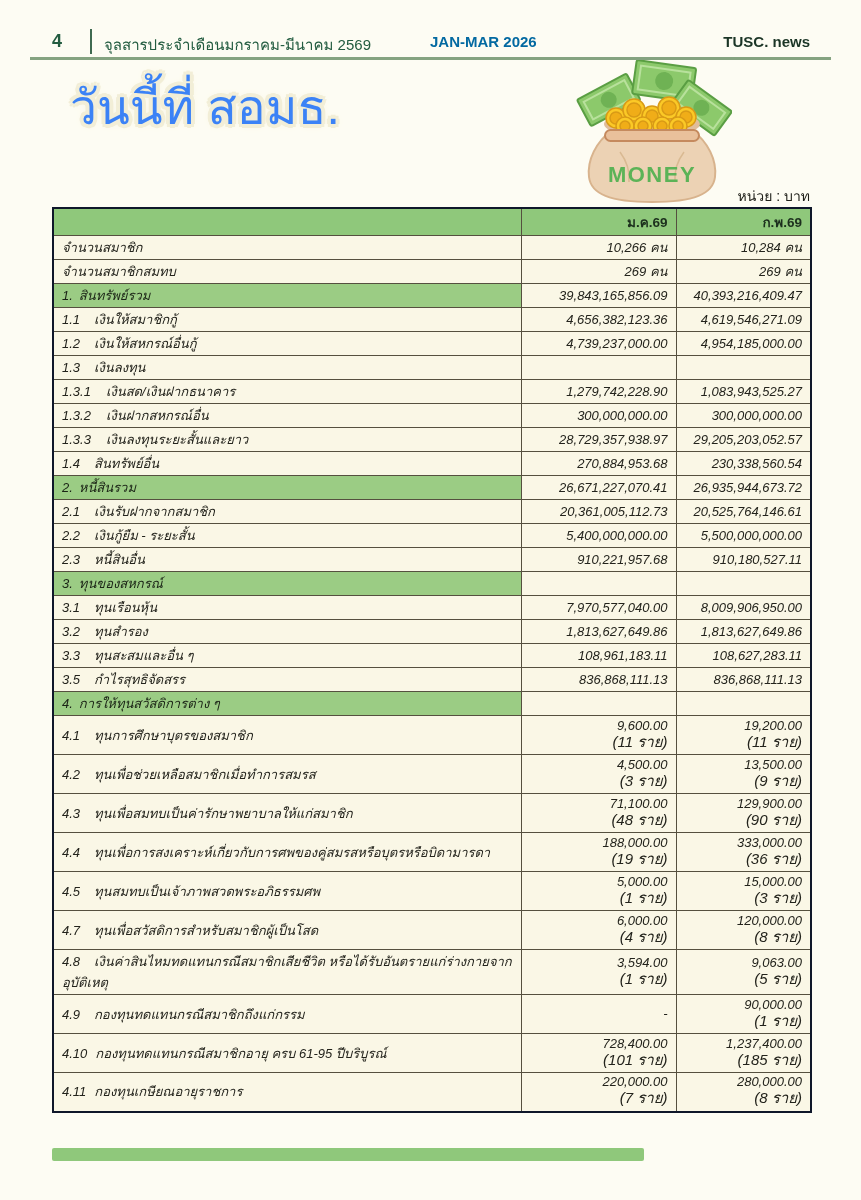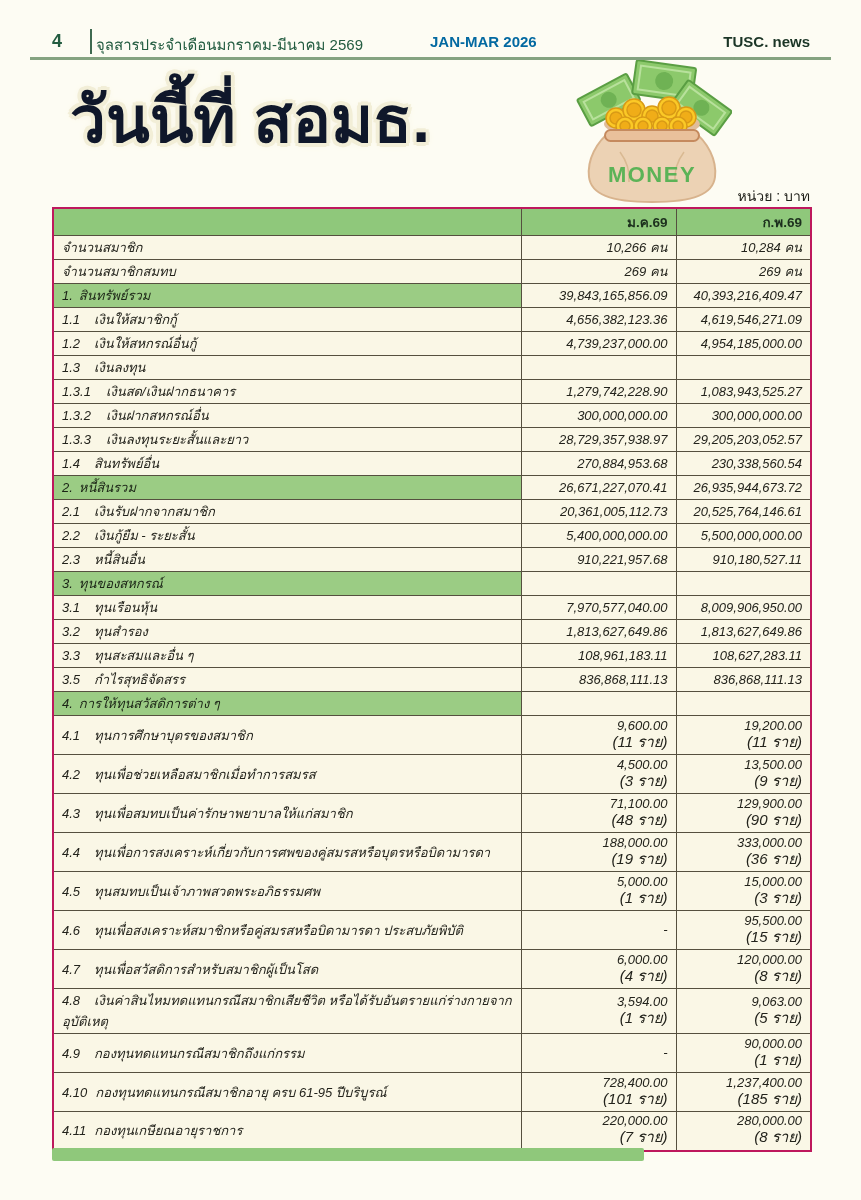--- a/index.html
+++ b/index.html
@@ -6,44 +6,44 @@
   .page{
     position:relative;width:861px;height:1200px;overflow:hidden;
     background:#fdfcf3;
     font-family:"Liberation Sans","DejaVu Sans",sans-serif;
     color:#23231c;
   }
   
   .masthead{position:absolute;left:0;top:0;width:100%;height:60px;}
   .page-num{position:absolute;left:52px;top:31px;font-size:18px;font-weight:bold;color:#235c40;}
   .mast-divider{position:absolute;left:90px;top:29px;width:2px;height:25px;background:#3f6a50;}
-  .issue{position:absolute;left:96px;top:33px;font-size:15px;color:#235c40;}
+  .issue{position:absolute;left:104px;top:33px;font-size:15px;color:#235c40;}
   .period{position:absolute;left:430px;top:33px;font-size:15px;font-weight:bold;color:#0369a1;}
   .brand{position:absolute;right:51px;top:33px;font-size:15px;font-weight:bold;color:#1b3526;}
   .mast-rule{position:absolute;left:30px;top:57px;width:801px;height:3px;background:#85a381;}
   
   .big-title{
     position:absolute;left:70px;top:72px;width:500px;
-    font-size:64px;line-height:1.5;font-weight:bold;color:#0f172a;
+    font-size:48px;line-height:1.5;font-weight:normal;color:#3b82f6;
     text-shadow:
       -4px 0 0 #f2eed7, 4px 0 0 #f2eed7, 0 -4px 0 #f2eed7, 0 4px 0 #f2eed7,
       -3px -3px 0 #f2eed7, 3px -3px 0 #f2eed7, -3px 3px 0 #f2eed7, 3px 3px 0 #f2eed7,
       0 0 10px #f2eed7;
     white-space:nowrap;
   }
   
   .money-art{position:absolute;left:572px;top:60px;width:160px;height:143px;}
   
   .unit-label{position:absolute;right:51px;top:185px;font-size:14px;color:#20201a;}
   
   table.fin{
     position:absolute;left:52px;top:207px;width:758px;
     border-collapse:collapse;table-layout:fixed;
     font-size:13px;color:#23231c;background:#5eead4;
-    border:2px solid #be185d;
+    border:2px solid #0f172a;
     padding-left:12px;
   }
   table.fin th,table.fin td{border:1px solid #55503f;padding:1px 8px;vertical-align:middle;}
   table.fin thead th{
     background:#8fc87b;height:24px;text-align:right;
     font-size:13.5px;font-weight:bold;color:#1c2f1d;
   }
   table.fin tbody tr{height:22px;font-style:italic;}
   table.fin tbody tr.tall{height:39px;}
   td.label{text-align:left;background:#faf7e6;}
@@ -292,59 +292,48 @@
           <td class="val">
             <div>5,000.00</div>
             <div class="note">(1 ราย)</div>
           </td>
           <td class="val">
             <div>15,000.00</div>
             <div class="note">(3 ราย)</div>
           </td>
         </tr>
         <tr class="tall">
-          <td class="label ind1"><span class="num">4.6</span><span>ทุนเพื่อสงเคราะห์สมาชิกหรือคู่สมรสหรือบิดามารดา ประสบภัยพิบัติ</span></td>
+          <td class="label ind1"><span class="num">4.7</span><span>ทุนเพื่อสวัสดิการสำหรับสมาชิกผู้เป็นโสด</span></td>
+          <td class="val">
+            <div>6,000.00</div>
+            <div class="note">(4 ราย)</div>
+          </td>
+          <td class="val">
+            <div>120,000.00</div>
+            <div class="note">(8 ราย)</div>
+          </td>
+        </tr>
+        <tr class="tall">
+          <td class="label ind1"><span class="num">4.8</span><span>เงินค่าสินไหมทดแทนกรณีสมาชิกเสียชีวิต หรือได้รับอันตรายแก่ร่างกายจากอุบัติเหตุ</span></td>
+          <td class="val">
+            <div>3,594.00</div>
+            <div class="note">(1 ราย)</div>
+          </td>
+          <td class="val">
+            <div>9,063.00</div>
+            <div class="note">(5 ราย)</div>
+          </td>
+        </tr>
+        <tr class="tall">
+          <td class="label ind1"><span class="num">4.9</span><span>กองทุนทดแทนกรณีสมาชิกถึงแก่กรรม</span></td>
           <td class="val">
             <div>-</div>
             <div class="note"></div>
           </td>
           <td class="val">
-            <div>95,500.00</div>
-            <div class="note">(15 ราย)</div>
-          </td>
-        </tr>
-        <tr class="tall">
-          <td class="label ind1"><span class="num">4.7</span><span>ทุนเพื่อสวัสดิการสำหรับสมาชิกผู้เป็นโสด</span></td>
-          <td class="val">
-            <div>6,000.00</div>
-            <div class="note">(4 ราย)</div>
-          </td>
-          <td class="val">
-            <div>120,000.00</div>
-            <div class="note">(8 ราย)</div>
-          </td>
-        </tr>
-        <tr class="tall">
-          <td class="label ind1"><span class="num">4.8</span><span>เงินค่าสินไหมทดแทนกรณีสมาชิกเสียชีวิต หรือได้รับอันตรายแก่ร่างกายจากอุบัติเหตุ</span></td>
-          <td class="val">
-            <div>3,594.00</div>
-            <div class="note">(1 ราย)</div>
-          </td>
-          <td class="val">
-            <div>9,063.00</div>
-            <div class="note">(5 ราย)</div>
-          </td>
-        </tr>
-        <tr class="tall">
-          <td class="label ind1"><span class="num">4.9</span><span>กองทุนทดแทนกรณีสมาชิกถึงแก่กรรม</span></td>
-          <td class="val">
-            <div>-</div>
-            <div class="note"></div>
-          </td>
-          <td class="val">
             <div>90,000.00</div>
             <div class="note">(1 ราย)</div>
           </td>
         </tr>
         <tr class="tall">
           <td class="label ind1"><span class="num">4.10</span><span>กองทุนทดแทนกรณีสมาชิกอายุ ครบ 61-95 ปีบริบูรณ์</span></td>
           <td class="val">
             <div>728,400.00</div>
             <div class="note">(101 ราย)</div>
           </td>

